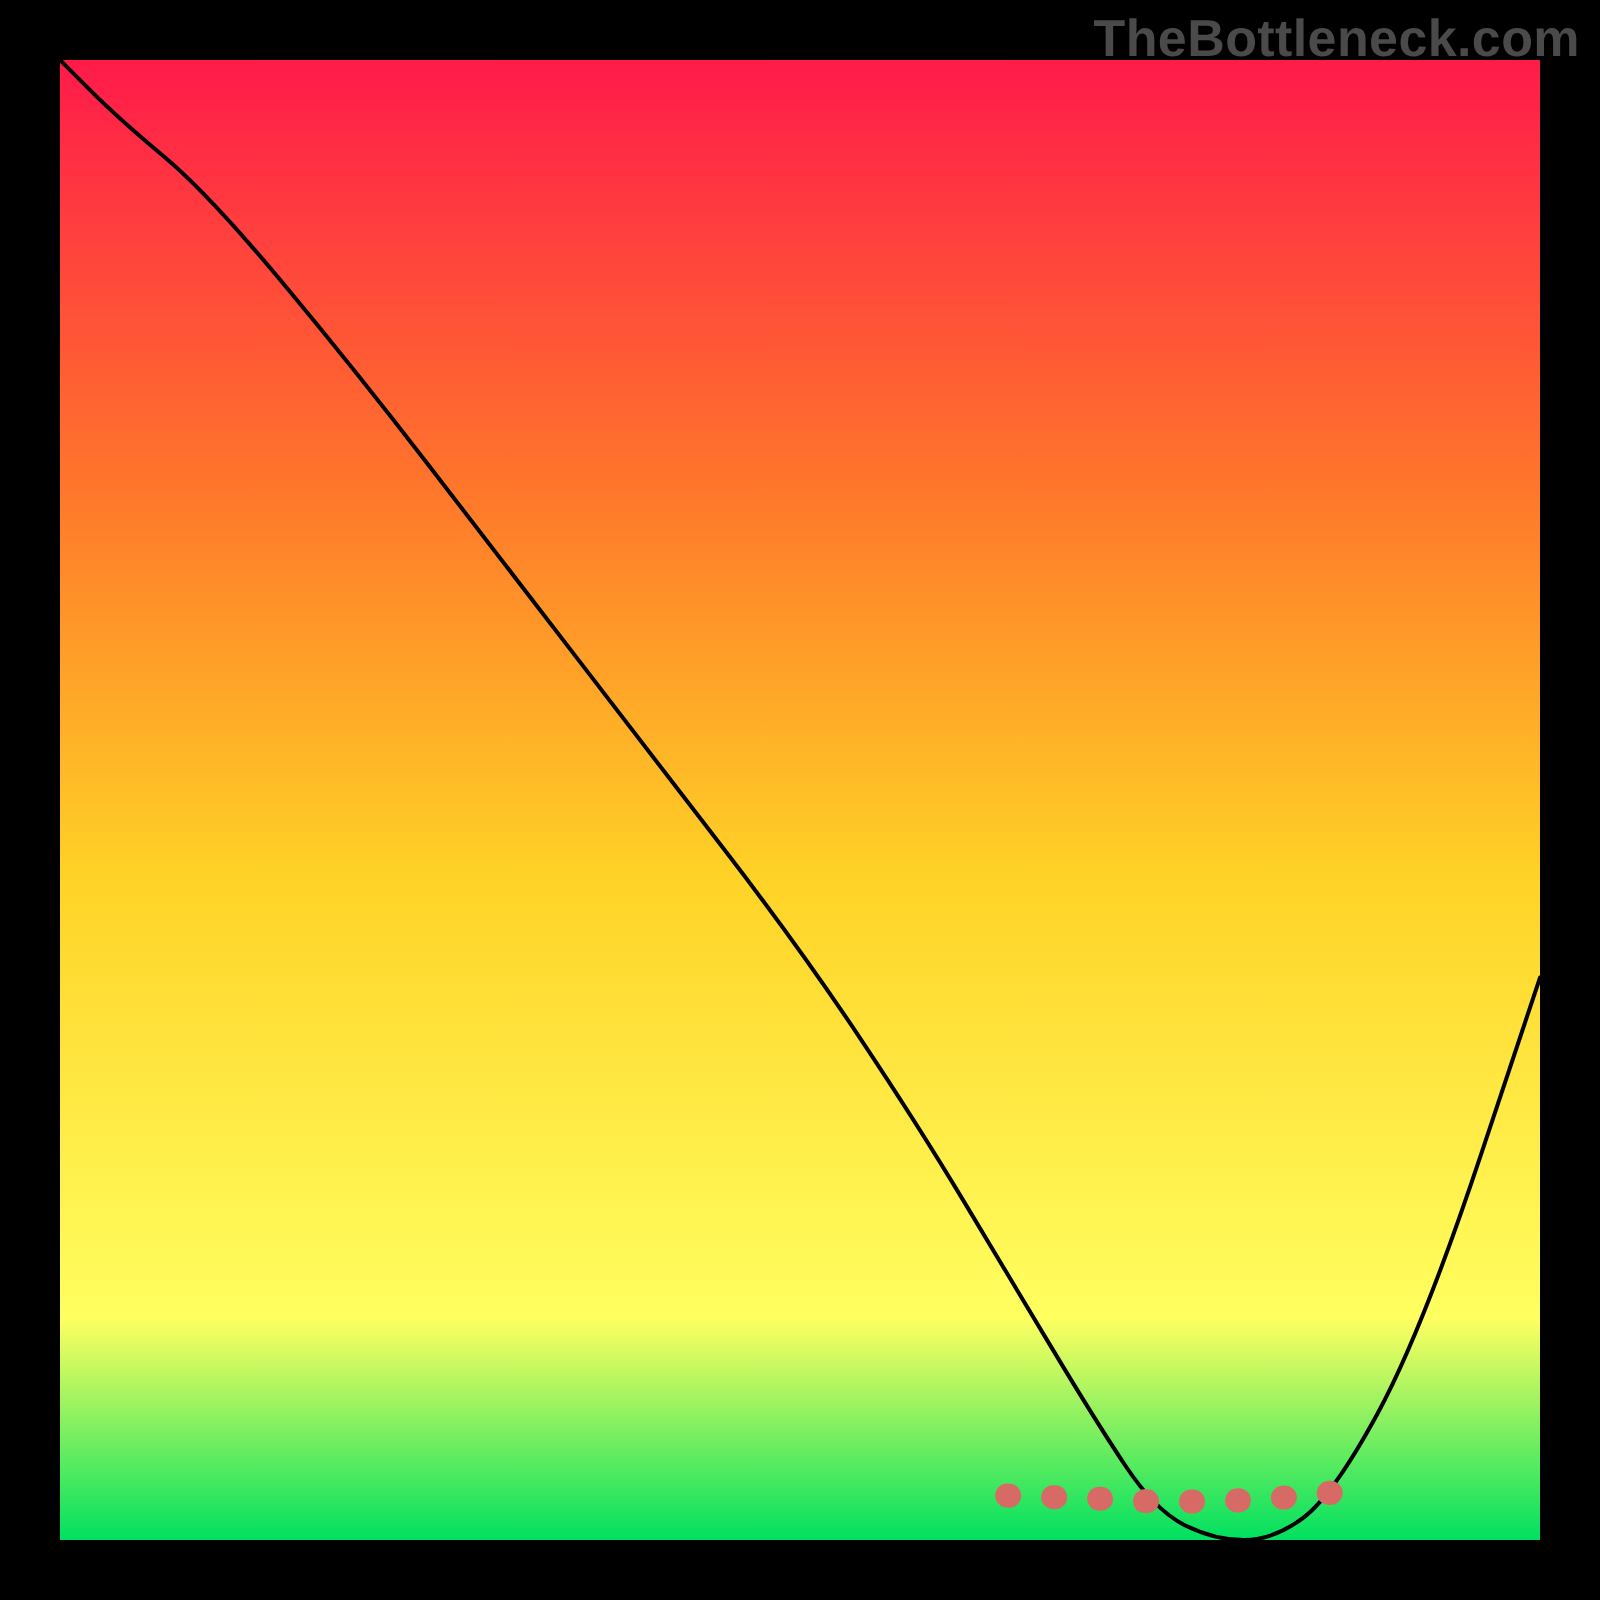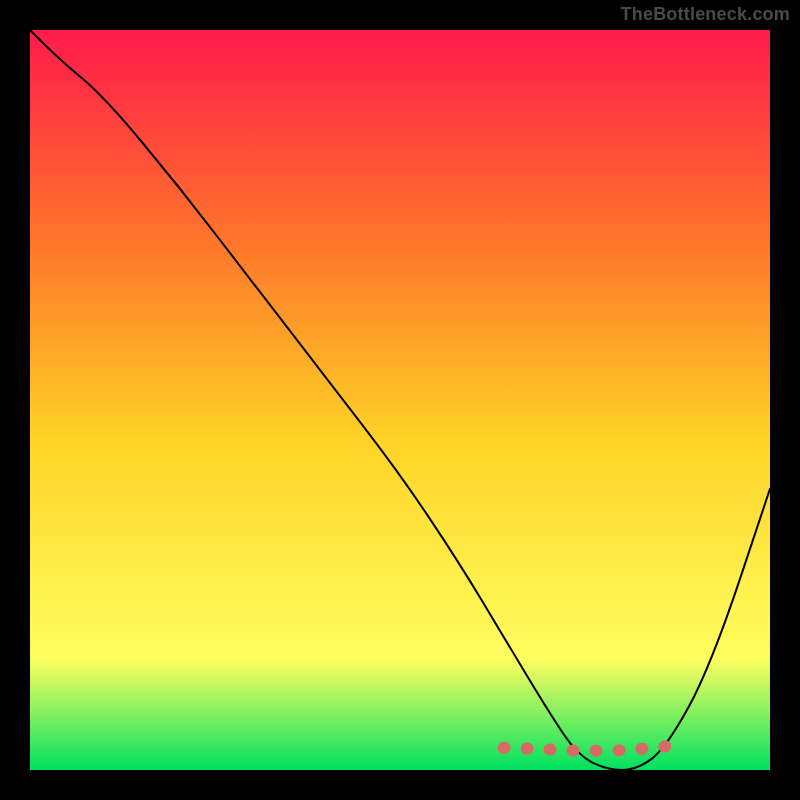--- a/index.html
+++ b/index.html
@@ -15,21 +15,21 @@
     position: relative;
     width: 800px;
     height: 800px;
     background: #000;
   }
   .watermark {
     position: absolute;
     top: 4px;
     right: 10px;
     color: #4a4a4a;
-    font-size: 18px;
+    font-size: 26px;
     font-weight: bold;
     letter-spacing: 0.2px;
     user-select: none;
     z-index: 3;
   }
   .plot-area {
     position: absolute;
     left: 30px;
     top: 30px;
     width: 740px;

